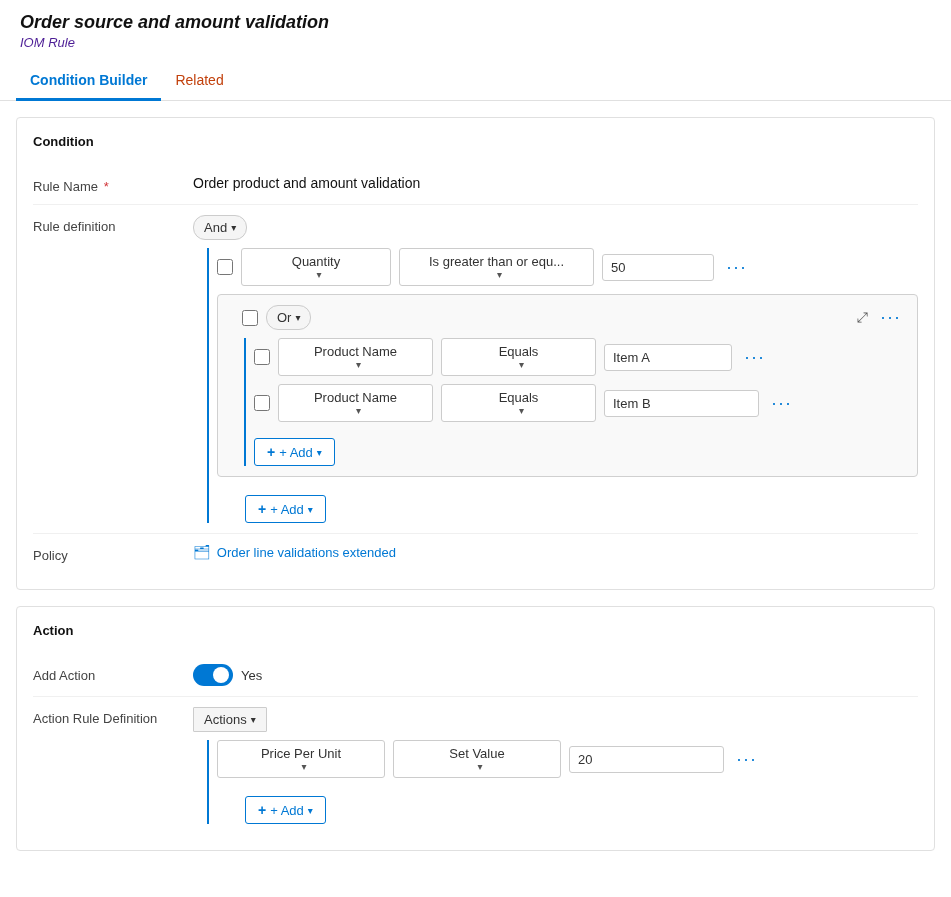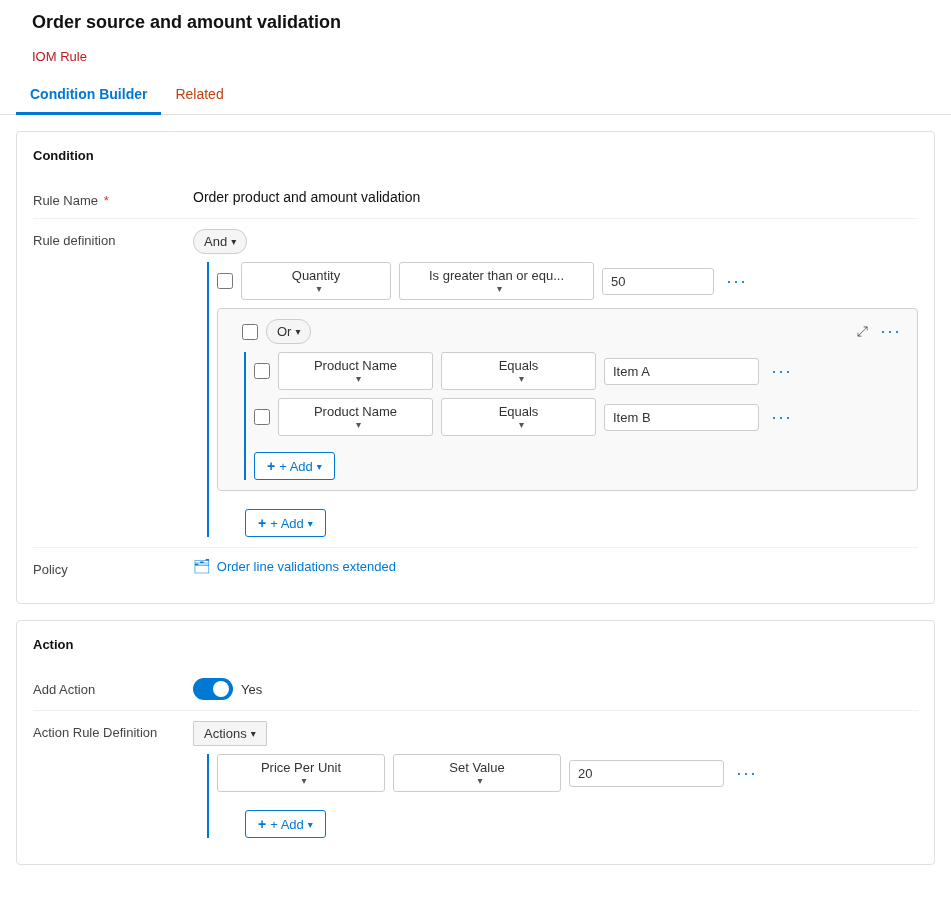--- a/index.html
+++ b/index.html
@@ -1,20 +1,20 @@
 <!DOCTYPE html>
 <html><head>
   <meta charset="utf-8">
   <style>
     * { box-sizing: border-box; margin: 0; padding: 0; }
     body { font-family: 'Segoe UI', sans-serif; font-size: 14px; color: #333; background: #fff; width: 951px; min-height: 897px; }
 
-    .page-header { padding: 12px 16px 4px 32px; }
+    .page-header { padding: 12px 16px 4px 20px; font-style: italic; }
     .page-title { font-size: 18px; font-weight: 600; color: #111; }
-    .page-subtitle { font-size: 13px; color: #b91c1c; margin-top: 16px; }
+    .page-subtitle { font-size: 13px; color: #4c1d95; margin-top: 2px; }
 
     .tabs { display: flex; border-bottom: 1px solid #e0e0e0; padding: 0 16px; margin-top: 8px; }
     .tab { padding: 10px 14px; font-size: 14px; cursor: pointer; color: #c2410c; border-bottom: 3px solid transparent; margin-bottom: -1px; }
     .tab.active { color: #0078d4; border-bottom: 3px solid #0078d4; font-weight: 600; }
 
     .section-card { border: 1px solid #e0e0e0; border-radius: 4px; margin: 16px; padding: 16px; }
     .section-title { font-size: 13px; font-weight: 600; color: #111; margin-bottom: 16px; }
 
     .form-row { display: flex; align-items: flex-start; padding: 10px 0; border-bottom: 1px solid #f0f0f0; }
     .form-row:last-child { border-bottom: none; }
@@ -168,21 +168,21 @@
               <div class="condition-row">
                 <input type="checkbox" class="checkbox-input" style="">
                 <div class="dropdown-field" style="width:155px">
                   <span>Product Name</span>
                   <span class="chev">▾</span>
                 </div>
                 <div class="dropdown-field" style="width:155px">
                   <span>Equals</span>
                   <span class="chev">▾</span>
                 </div>
-                <div class="text-input" style="width:155px">Item A</div>
+                <div class="text-input" style="width:128px">Item A</div>
                 <span class="more-btn">···</span>
               </div>
 
               
               <div class="condition-row">
                 <input type="checkbox" class="checkbox-input" style="">
                 <div class="dropdown-field" style="width:155px">
                   <span>Product Name</span>
                   <span class="chev">▾</span>
                 </div>

